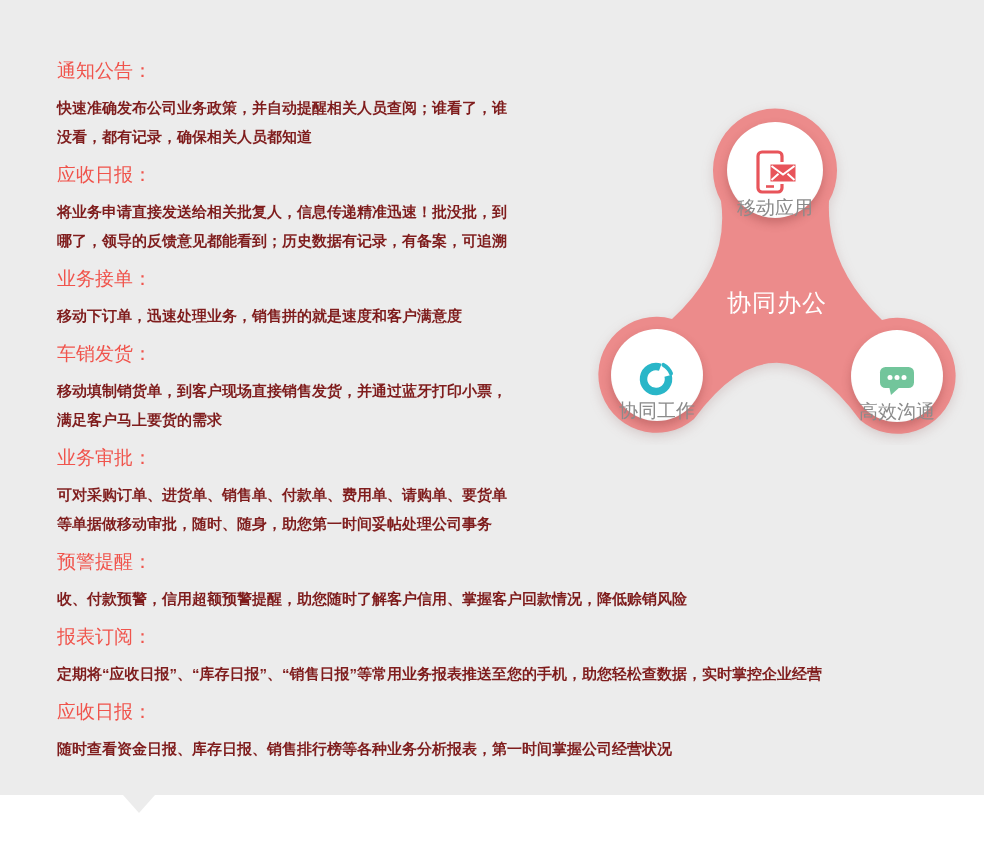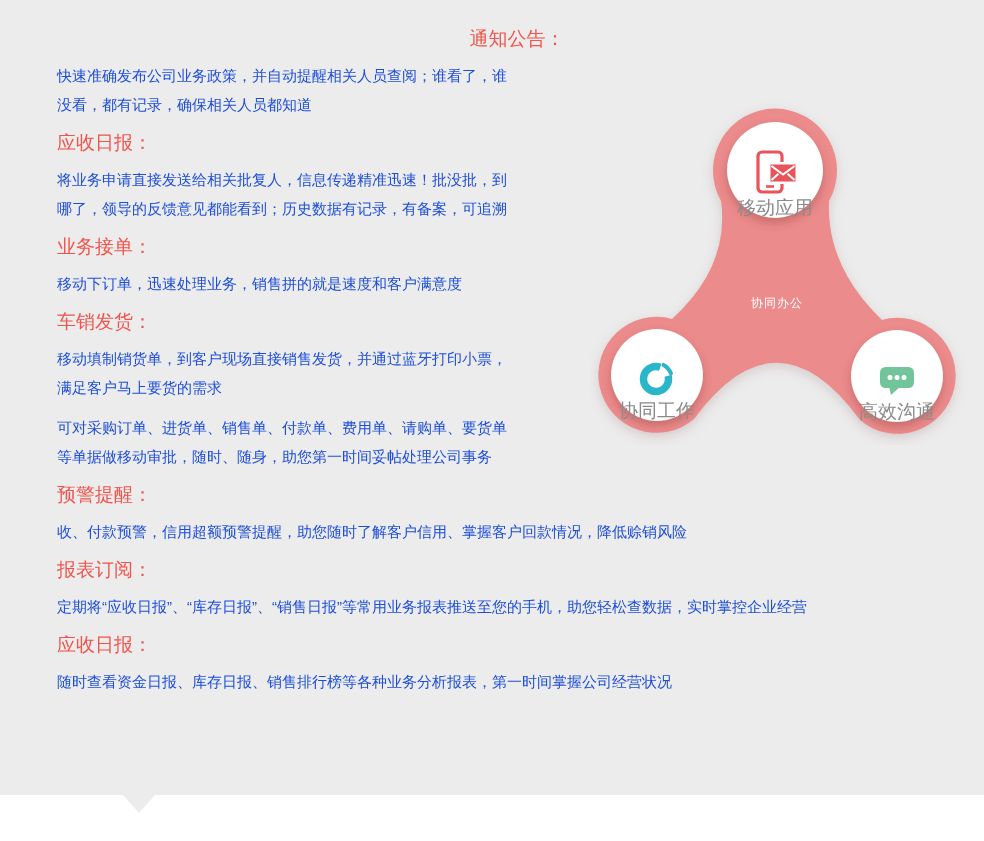--- a/index.html
+++ b/index.html
@@ -17,45 +17,45 @@
     border-left:16px solid transparent;border-right:16px solid transparent;
     border-top:18px solid #ececec;
   }
   .content{
     position:absolute;left:57px;top:0;width:920px;
   }
   .section .heading{
     font-size:19px;font-weight:normal;color:#f0544c;
     line-height:22px;margin:13px 0 0 0;
   }
-  .section:first-child .heading{margin-top:28px;text-align:center;}
+  .section:first-child .heading{margin-top:60px;}
   .section .body{
-    font-size:15px;color:#1d4ed8;line-height:29px;
-    margin:11px 0 0 0;white-space:pre-line;
+    font-size:15px;color:#7f1d1d;line-height:29px;
+    margin:11px 0 0 0;white-space:pre-line;font-weight:bold;
   }
   .diagram{
     position:absolute;left:590px;top:85px;width:394px;height:360px;
   }
   .trefoil{position:absolute;left:0;top:0;}
   .trefoil path{filter:drop-shadow(0 4px 6px rgba(120,60,60,.18));}
   .node{
     position:absolute;background:#ffffff;border-radius:50%;
     display:flex;flex-direction:column;align-items:center;justify-content:flex-end;
     box-shadow:0 5px 10px rgba(120,40,40,.30), inset 0 -1px 2px rgba(0,0,0,.04);
   }
   .node-top{left:137px;top:37px;width:96px;height:96px;}
   .node-left{left:21px;top:244px;width:92px;height:92px;}
   .node-right{left:261px;top:245px;width:92px;height:92px;}
   .node-label{
     font-size:19px;color:#8b8b8b;margin-top:3px;white-space:nowrap;line-height:21px;
   }
   .node-icon{display:block;line-height:0;}
   .center-label{
     position:absolute;left:187px;top:218px;transform:translate(-50%,-50%);
-    font-size:12px;color:#ffffff;white-space:nowrap;letter-spacing:1px;
+    font-size:24px;color:#ffffff;white-space:nowrap;letter-spacing:1px;
   }
 </style>
 </head>
 <body>
 
 <div class="gray-bg"></div>
 <div class="notch"></div>
 
 <div class="content">
   <div class="section">
@@ -71,20 +71,21 @@
   <div class="section">
     <h2 class="heading">业务接单：</h2>
     <p class="body">移动下订单，迅速处理业务，销售拼的就是速度和客户满意度</p>
   </div>
   <div class="section">
     <h2 class="heading">车销发货：</h2>
     <p class="body">移动填制销货单，到客户现场直接销售发货，并通过蓝牙打印小票，
 满足客户马上要货的需求</p>
   </div>
   <div class="section">
+    <h2 class="heading">业务审批：</h2>
     <p class="body">可对采购订单、进货单、销售单、付款单、费用单、请购单、要货单
 等单据做移动审批，随时、随身，助您第一时间妥帖处理公司事务</p>
   </div>
   <div class="section">
     <h2 class="heading">预警提醒：</h2>
     <p class="body">收、付款预警，信用超额预警提醒，助您随时了解客户信用、掌握客户回款情况，降低赊销风险</p>
   </div>
   <div class="section">
     <h2 class="heading">报表订阅：</h2>
     <p class="body">定期将“应收日报”、“库存日报”、“销售日报”等常用业务报表推送至您的手机，助您轻松查数据，实时掌控企业经营</p>

